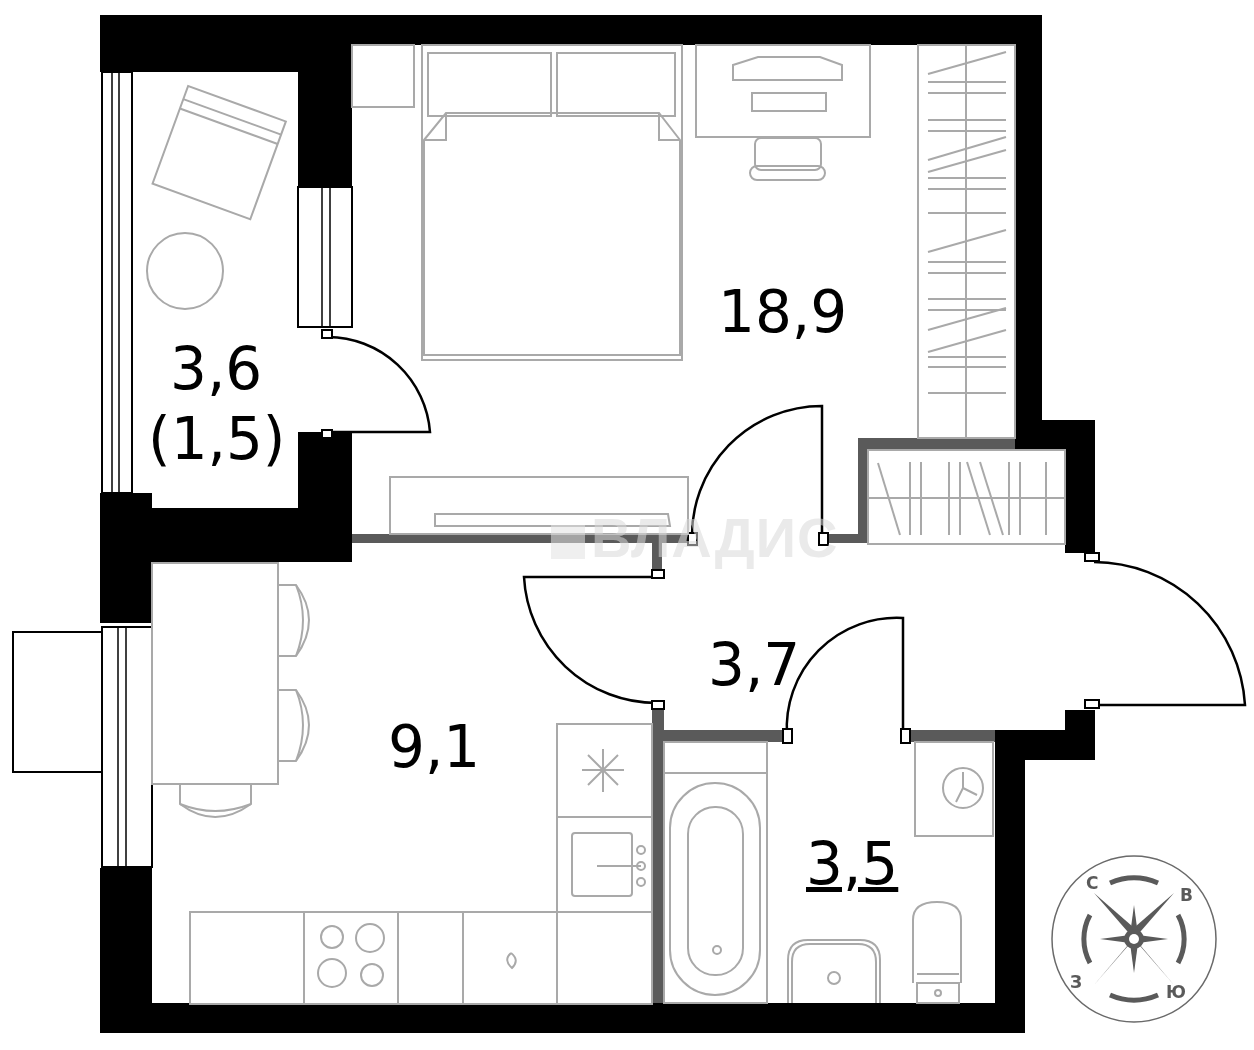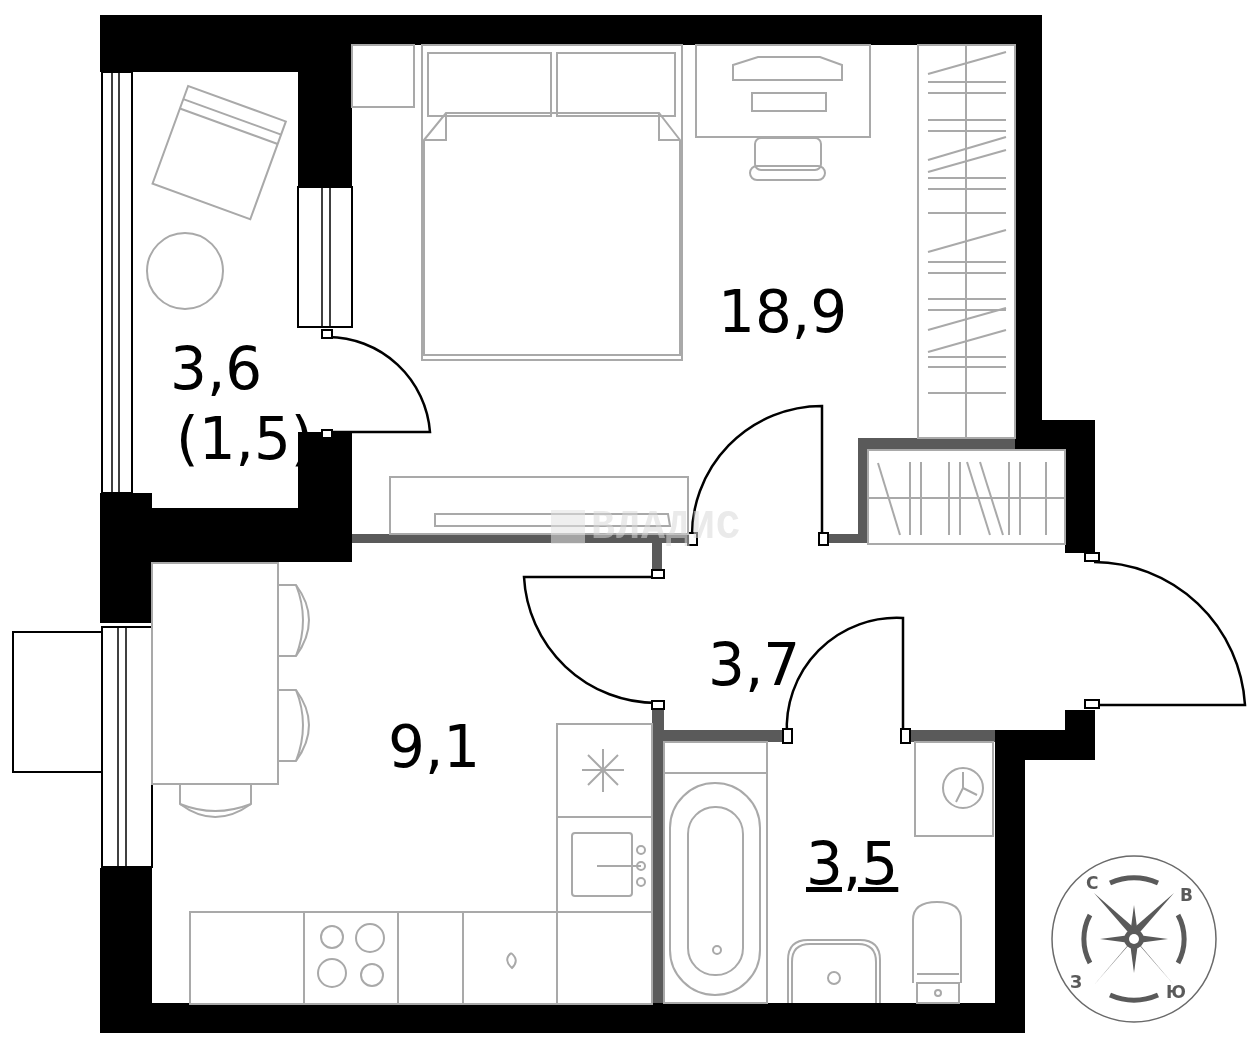--- a/index.html
+++ b/index.html
@@ -5,21 +5,21 @@
   html, body { margin:0; padding:0; background:#ffffff; }
   body { width:1254px; height:1050px; position:relative; overflow:hidden; font-family:"DejaVu Sans", sans-serif; }
   #plan { position:absolute; left:0; top:0; width:1254px; height:1050px; }
   .wall { fill:#000000; }
   .pwall { fill:#5a5a5a; }
   .furn { fill:none; stroke:#a9a9a9; stroke-width:2; }
   .win { fill:#ffffff; stroke:#000; stroke-width:2; }
   .door { fill:none; stroke:#000; stroke-width:2.5; }
   .jamb { fill:#ffffff; stroke:#000; stroke-width:2; }
   .area-label { position:absolute; font-family:"DejaVu Sans", sans-serif; font-size:58px; color:#000; line-height:1; white-space:nowrap; }
-  .watermark { position:absolute; font-family:Liberation Mono, monospace; font-size:40px; color:#d9d9d9; opacity:0.55; font-weight:bold; letter-spacing:1px;padding-left:36px; }
+  .watermark { position:absolute; font-family:Liberation Sans, sans-serif; font-size:56px; color:#d9d9d9; opacity:0.55; font-weight:bold; letter-spacing:1px;padding-left:36px; }
   .compass { position:absolute; left:1050px; top:855px; width:168px; height:168px; }
   .compass-letter { position:absolute; font-family:"DejaVu Sans", sans-serif; font-weight:bold; font-size:17px; color:#5a5a5a; }
 </style>
 </head>
 <body>
 
 <svg id="plan" viewBox="0 0 1254 1050" xmlns="http://www.w3.org/2000/svg">
 
   <g>
 
@@ -244,21 +244,21 @@
       <circle class="furn" cx="938" cy="993" r="3"></circle>
     </g>
   </g>
 </svg>
 
 <div class="watermark" style="left:515px; top:505px;">
   <span style="display:inline-block;width:34px;height:34px;background:#e2e2e2;vertical-align:middle;margin-right:6px;"></span><span>ВЛАДИС</span>
 </div>
 
 <div class="area-label" style="left:170px; top:340px;">3,6</div>
-<div class="area-label" style="left:148px; top:410px;margin-left:28px;">(1,5)</div>
+<div class="area-label" style="left:148px; top:410px;">(1,5)</div>
 <div class="area-label" style="left:718px; top:283px;">18,9</div>
 <div class="area-label" style="left:388px; top:718px;">9,1</div>
 <div class="area-label" style="left:708px; top:608px;margin-top:28px;">3,7</div>
 <div class="area-label" style="left:806px; top:835px;text-decoration:underline;">3,5</div>
 
 <div class="compass">
   <svg width="168" height="168" viewBox="0 0 168 168">
     <ellipse cx="84" cy="84" rx="82" ry="83" fill="none" stroke="#6a6a6a" stroke-width="1.5"></ellipse>
     <path d="M60 28 A 60 60 0 0 1 108 28" fill="none" stroke="#5a5a5a" stroke-width="5"></path>
     <path d="M60 140 A 60 60 0 0 0 108 140" fill="none" stroke="#5a5a5a" stroke-width="5"></path>

